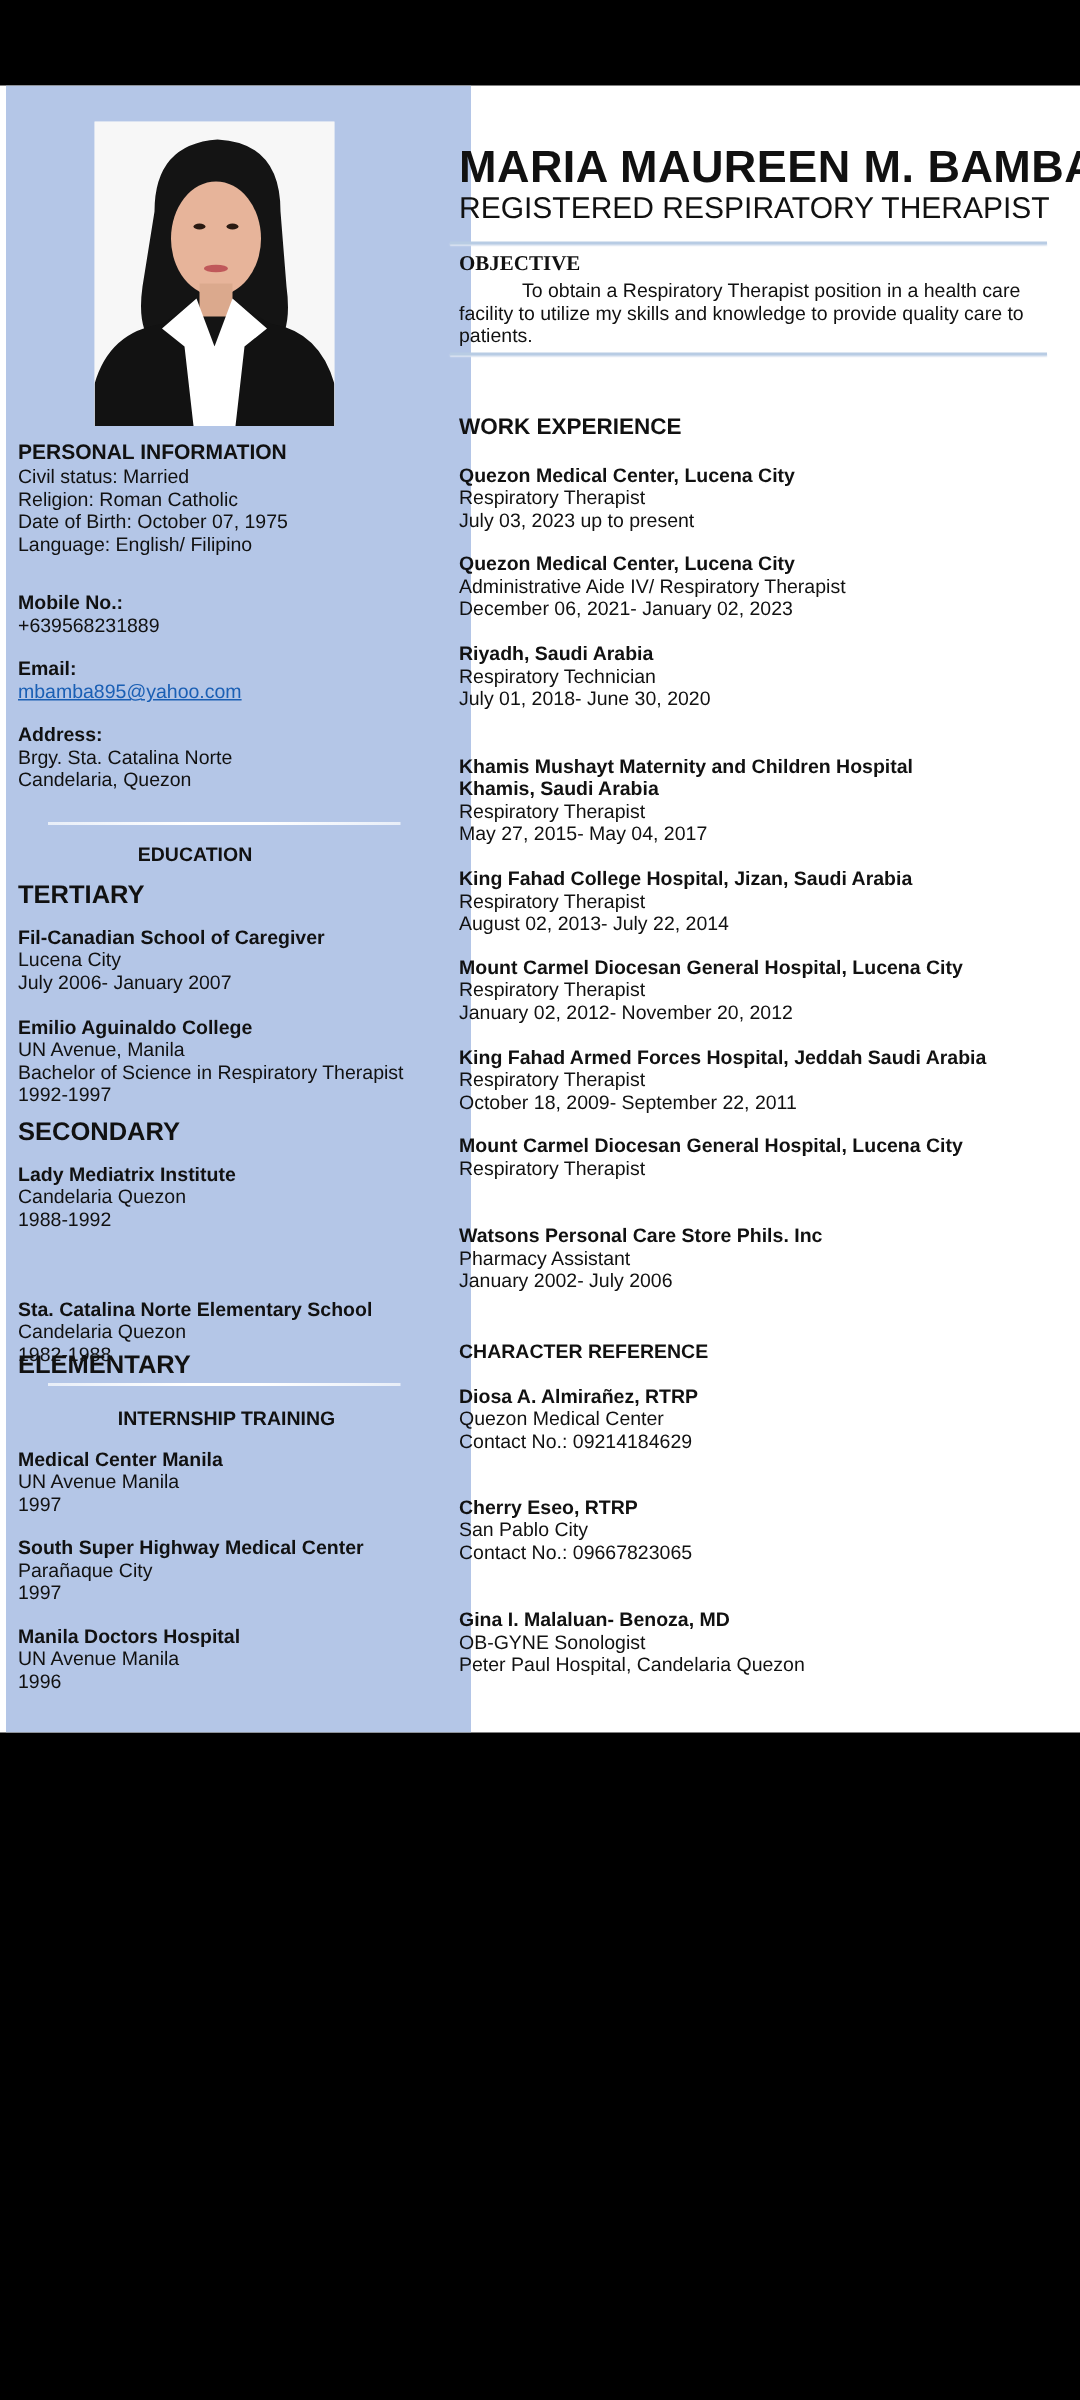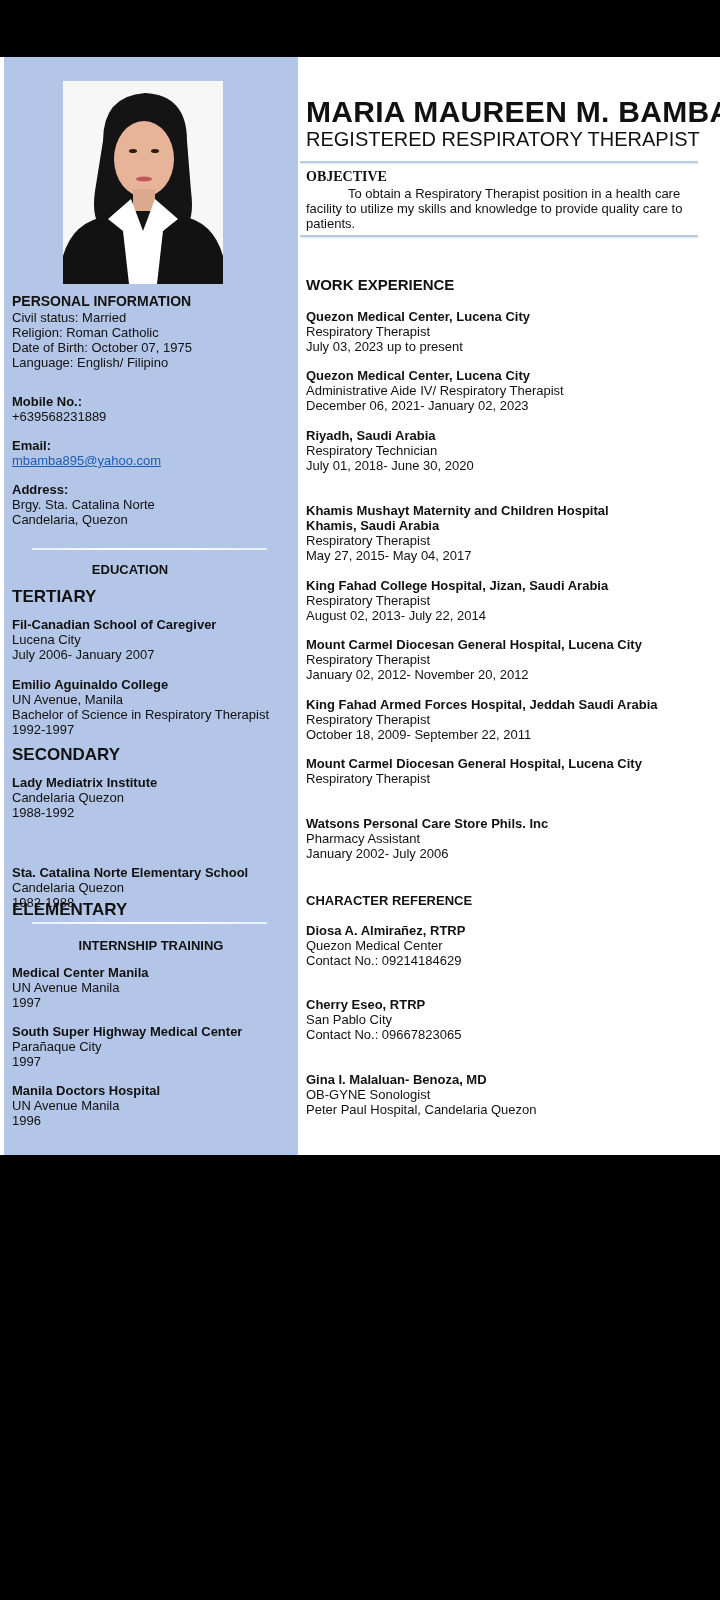--- a/index.html
+++ b/index.html
@@ -7,20 +7,21 @@
       width: 720px; height: 1600px; background: #000; position: relative; overflow: hidden;
       font-family: "Liberation Sans", sans-serif; color: #111;
     }
     .page {
       position: absolute; left: 0; top: 57px; width: 720px; height: 1098px;
       background: #fff; overflow: hidden;
     }
     .sidebar {
       position: absolute; left: 4px; top: 0; width: 294px; height: 1098px;
       background: #B4C6E7;
+      padding-left: 16px;
     }
     .photo {
       position: absolute; left: 59px; top: 24px; width: 160px; height: 203px;
       background: #fafafa; overflow: hidden;
     }
     .main { position: absolute; left: 298px; top: 0; width: 422px; height: 1098px; }
     .abs { position: absolute; white-space: nowrap; }
     .h-sec { font-weight: bold; font-size: 14px; }
     .h-sec-lg { font-weight: bold; font-size: 15px; }
     .txt { font-size: 17px; line-height: 15px; }

